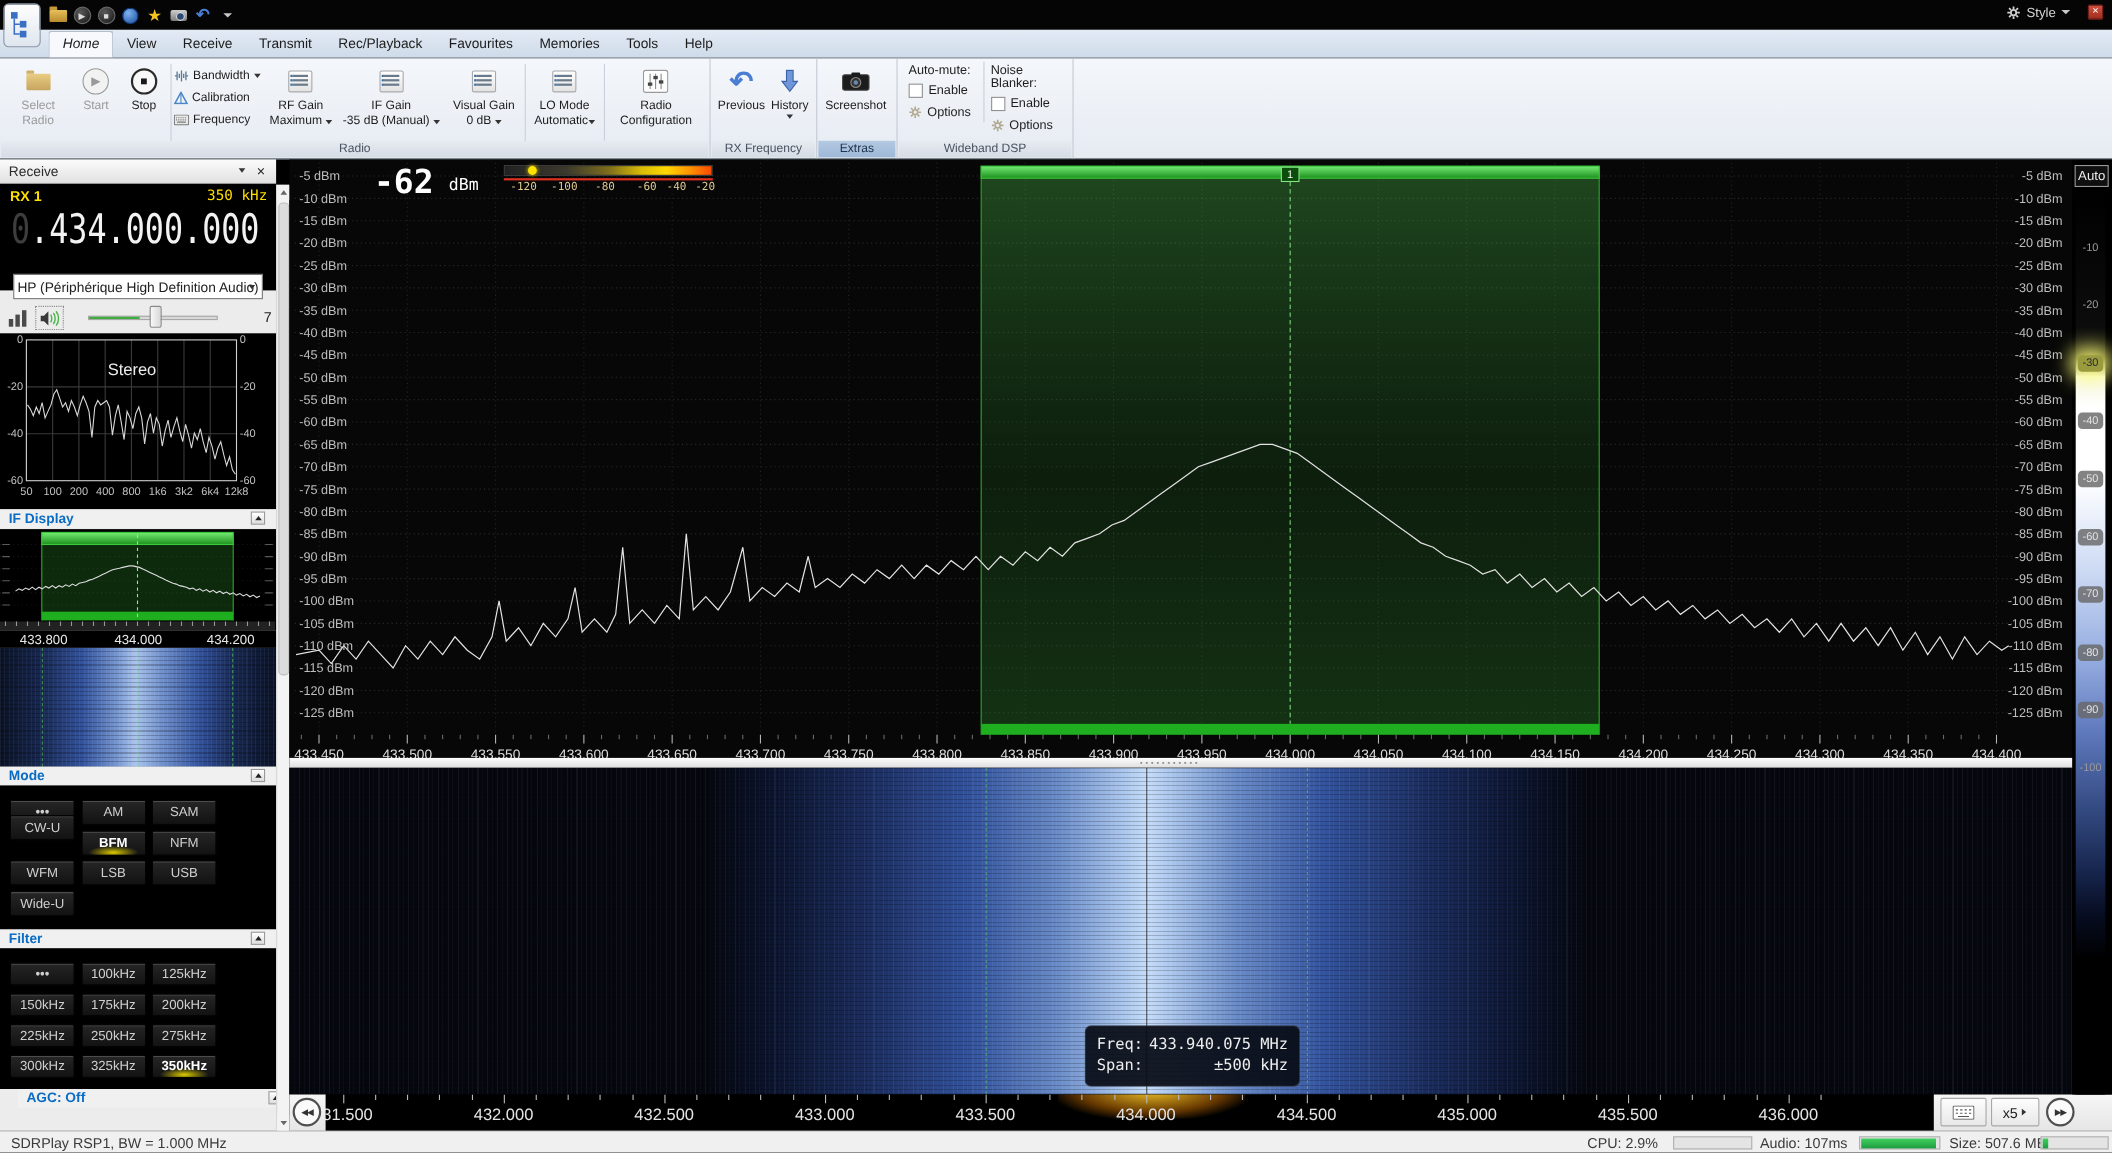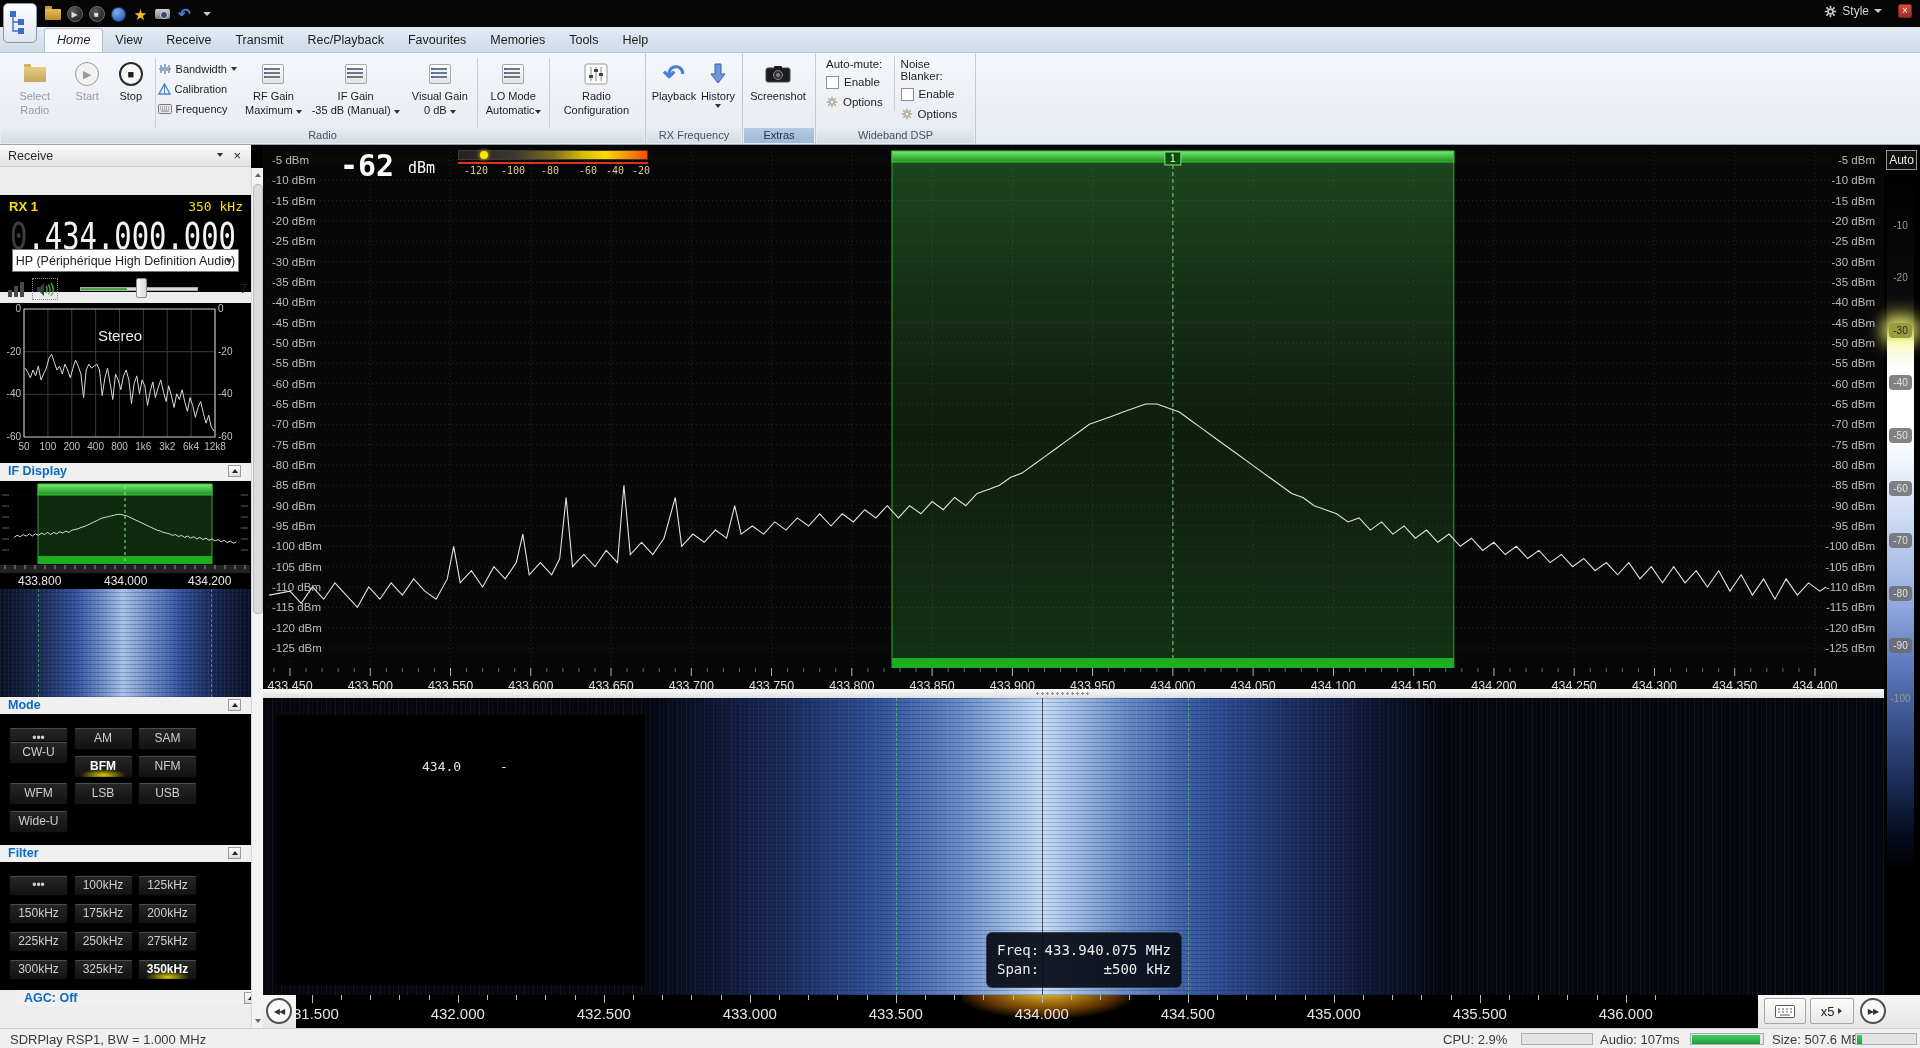--- a/index.html
+++ b/index.html
@@ -58,21 +58,21 @@
   .wbhead { font-size:11.5px; color:#1c1c1c; margin-bottom:1px; }
 
   
   .leftpanel { position:absolute; left:0; top:145px; width:251px; height:883px; background:#ececec; overflow:hidden; }
   .phead { position:relative; height:22px; background:linear-gradient(#fbfbfb,#e2e2e2); border-bottom:1px solid #cfcfcf;
     color:#2b2b2b; font-size:12.5px; padding:4px 0 0 8px; }
   .bluehead { position:relative; height:17px; background:#f0f0f0; color:#0a6cc4; font-weight:bold; font-size:12.5px; padding:1px 0 0 8px; }
   .collbtn { position:absolute; right:10px; top:2px; width:13px; height:12px; background:linear-gradient(#fff,#ddd);
     border:1px solid #9a9a9a; display:flex; align-items:center; justify-content:center; }
   .tri-u { width:0; height:0; border-left:3.5px solid transparent; border-right:3.5px solid transparent; border-bottom:4px solid #222; }
-  .rxpanel { position:relative; height:97px; background:#000;margin-top:28px; }
+  .rxpanel { position:relative; height:97px; background:#000; }
   .rxlab { position:absolute; left:9px; top:4px; color:#ffdf00; font-weight:bold; font-size:13px; }
   .rxbw  { position:absolute; right:8px; top:4px; color:#ffdf00; font-family:"DejaVu Sans Mono",monospace; font-size:13px; }
   .fdisp { position:absolute; left:10px; top:20px; font-family:"DejaVu Sans Mono",monospace; font-size:37px; color:#f2f2f2;
     transform:scaleX(.78); transform-origin:left center; white-space:nowrap; letter-spacing:0; }
   .fdim { color:#3d3d3d; }
   .devsel { position:absolute; left:12px; top:104px; width:227px; height:23px; background:#fff; border:1px solid #767676;
     font-size:12.5px; color:#222; display:flex; align-items:center; justify-content:center; }
   .devsel .tri { position:absolute; right:6px; }
   .volrow { position:absolute; left:0; top:131px; width:251px; height:26px; }
   .eqicon { position:absolute; left:8px; top:5px; display:flex; gap:2px; align-items:flex-end; height:16px; }
@@ -341,21 +341,21 @@
           <span>Configuration</span>
       </div>
       <div class="glabel">Radio</div>
     </div>
 
     <div class="rgroup" style="width:97px">
       <div class="bigbtn" style="width:48px">
         <div class="bicon">
             <span class="undo" style="font-size:26px">↶</span>
           </div>
-        <span>Playback</span>
+        <span>Previous</span>
       </div>
       <div class="bigbtn" style="width:40px">
         <div class="bicon">
           <svg width="16" height="22" viewBox="0 0 16 22">
               <path d="M5 1h6v10h4L8 20 1 11h4z" fill="#6f97d8" stroke="#3a62a8"></path>
             </svg>
         </div>
         <span>History</span>
           <span class="tri"></span>
       </div>
@@ -858,24 +858,20 @@
   <div class="splitter">
       <div class="grip"></div>
     </div>
 
   <div class="waterfall">
     <div class="wfband"></div>
     <div class="wftex"></div>
     <div class="wfdash" style="left:633px"></div>
     <div class="wfdash" style="left:925px"></div>
     <div class="wfcenter" style="left:779px"></div>
-    <div class="annot">
-      <span class="atext">434.0</span>
-      <span class="adash">-</span>
-    </div>
     <div class="tooltip">
       <div class="trow">
           <span>Freq:</span>
           <span>433.940.075 MHz</span>
         </div>
       <div class="trow">
           <span>Span:</span>
           <span>±500 kHz</span>
         </div>
     </div>

